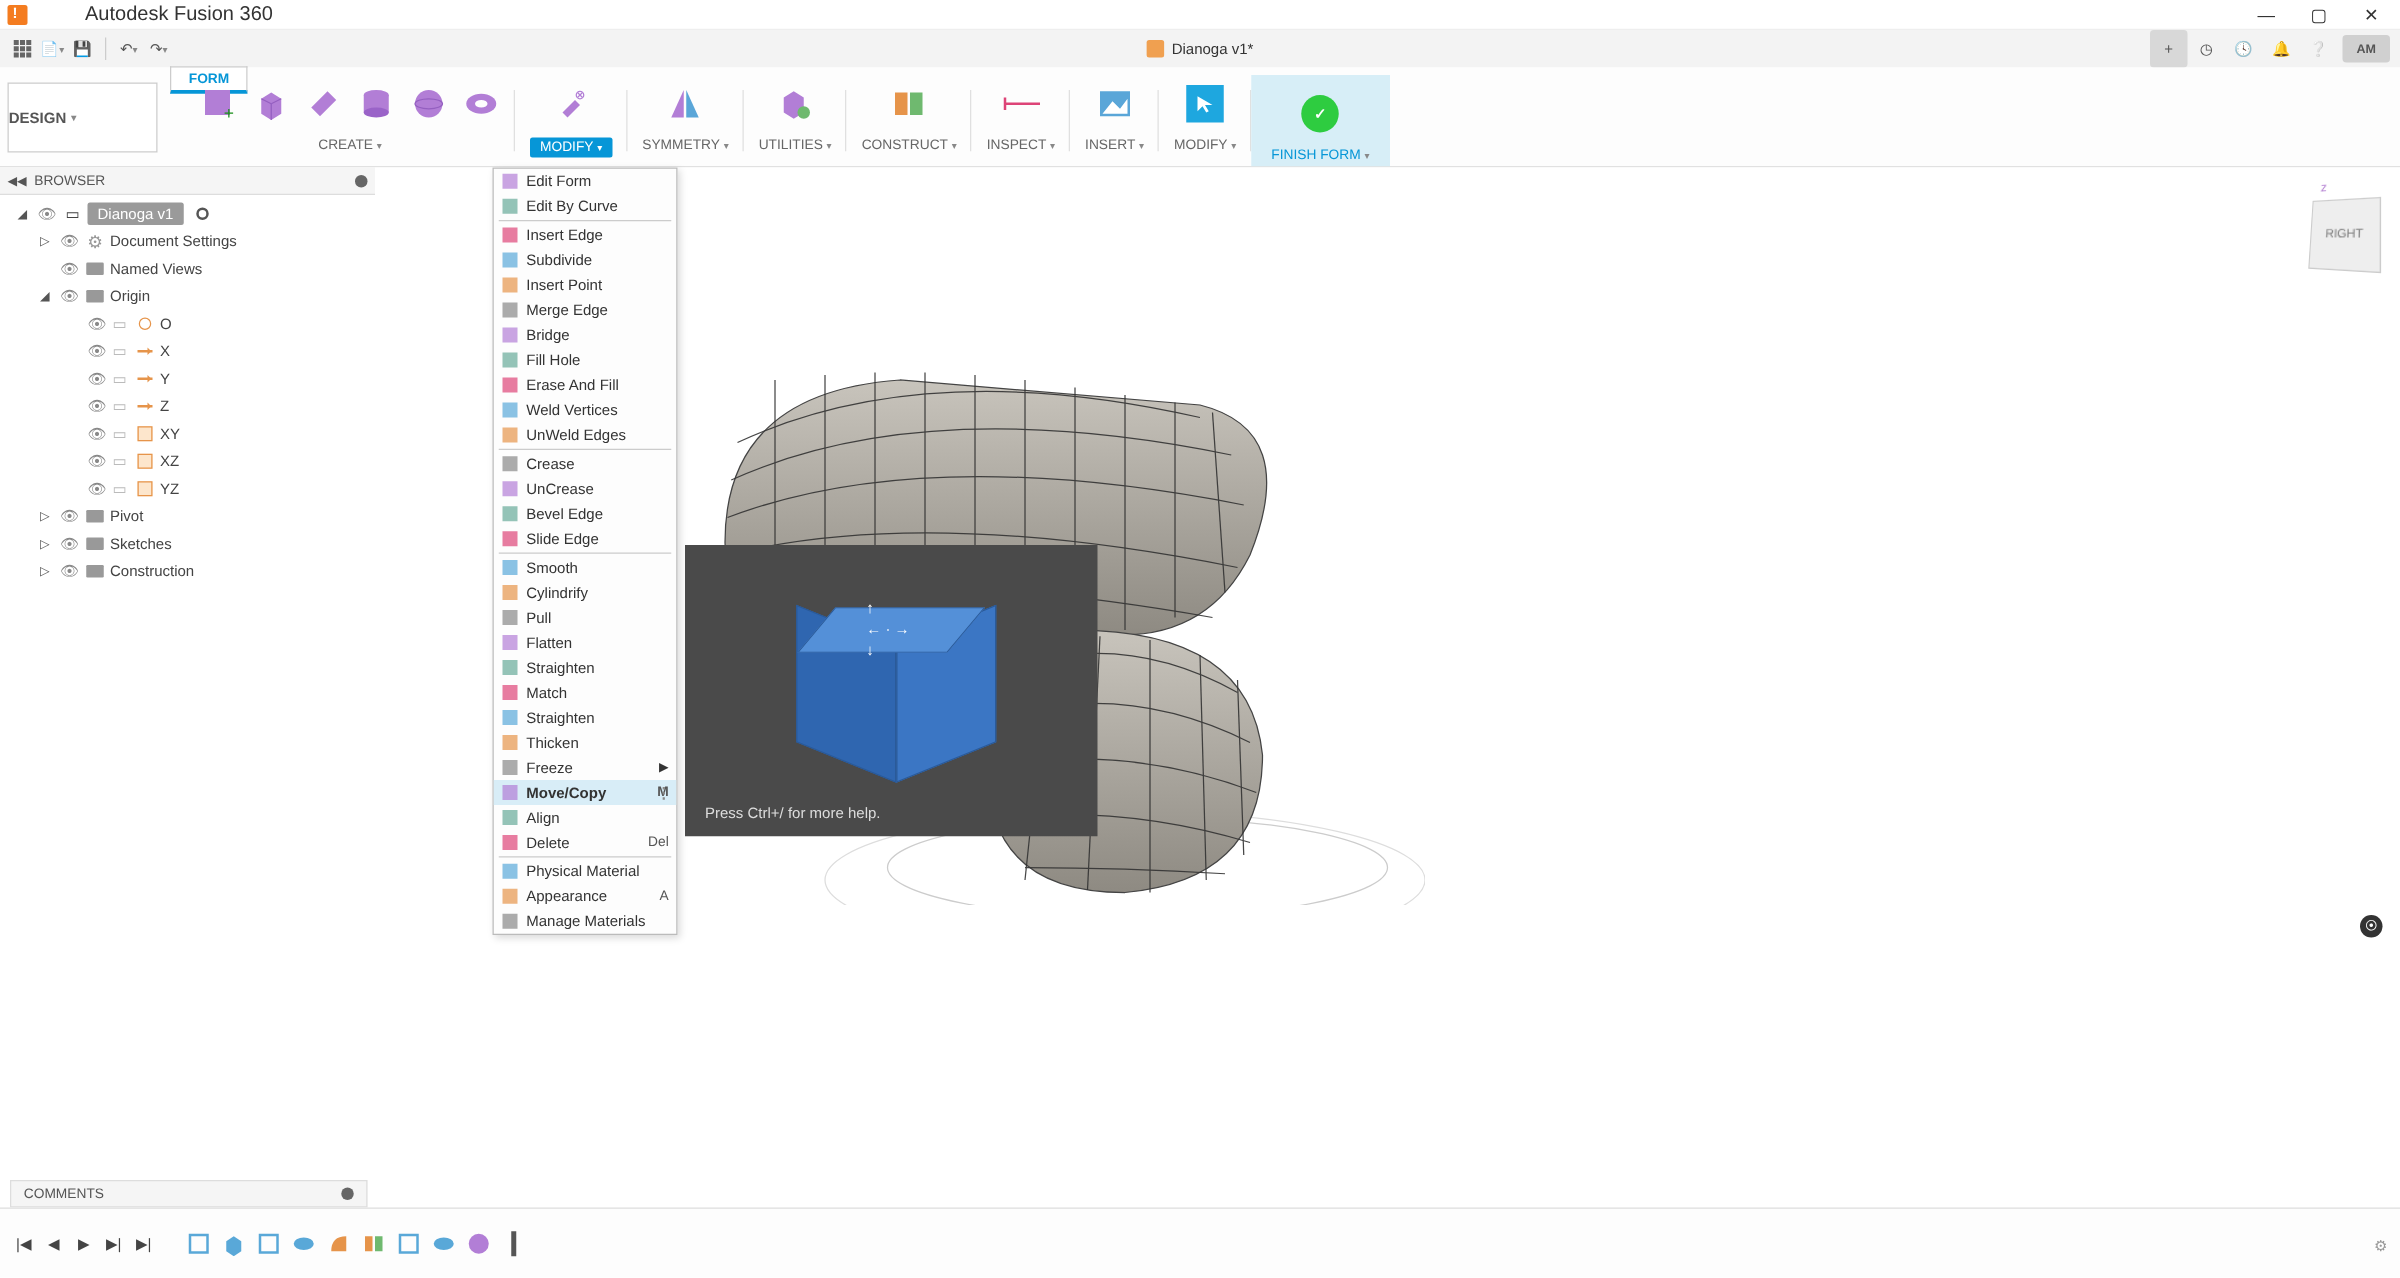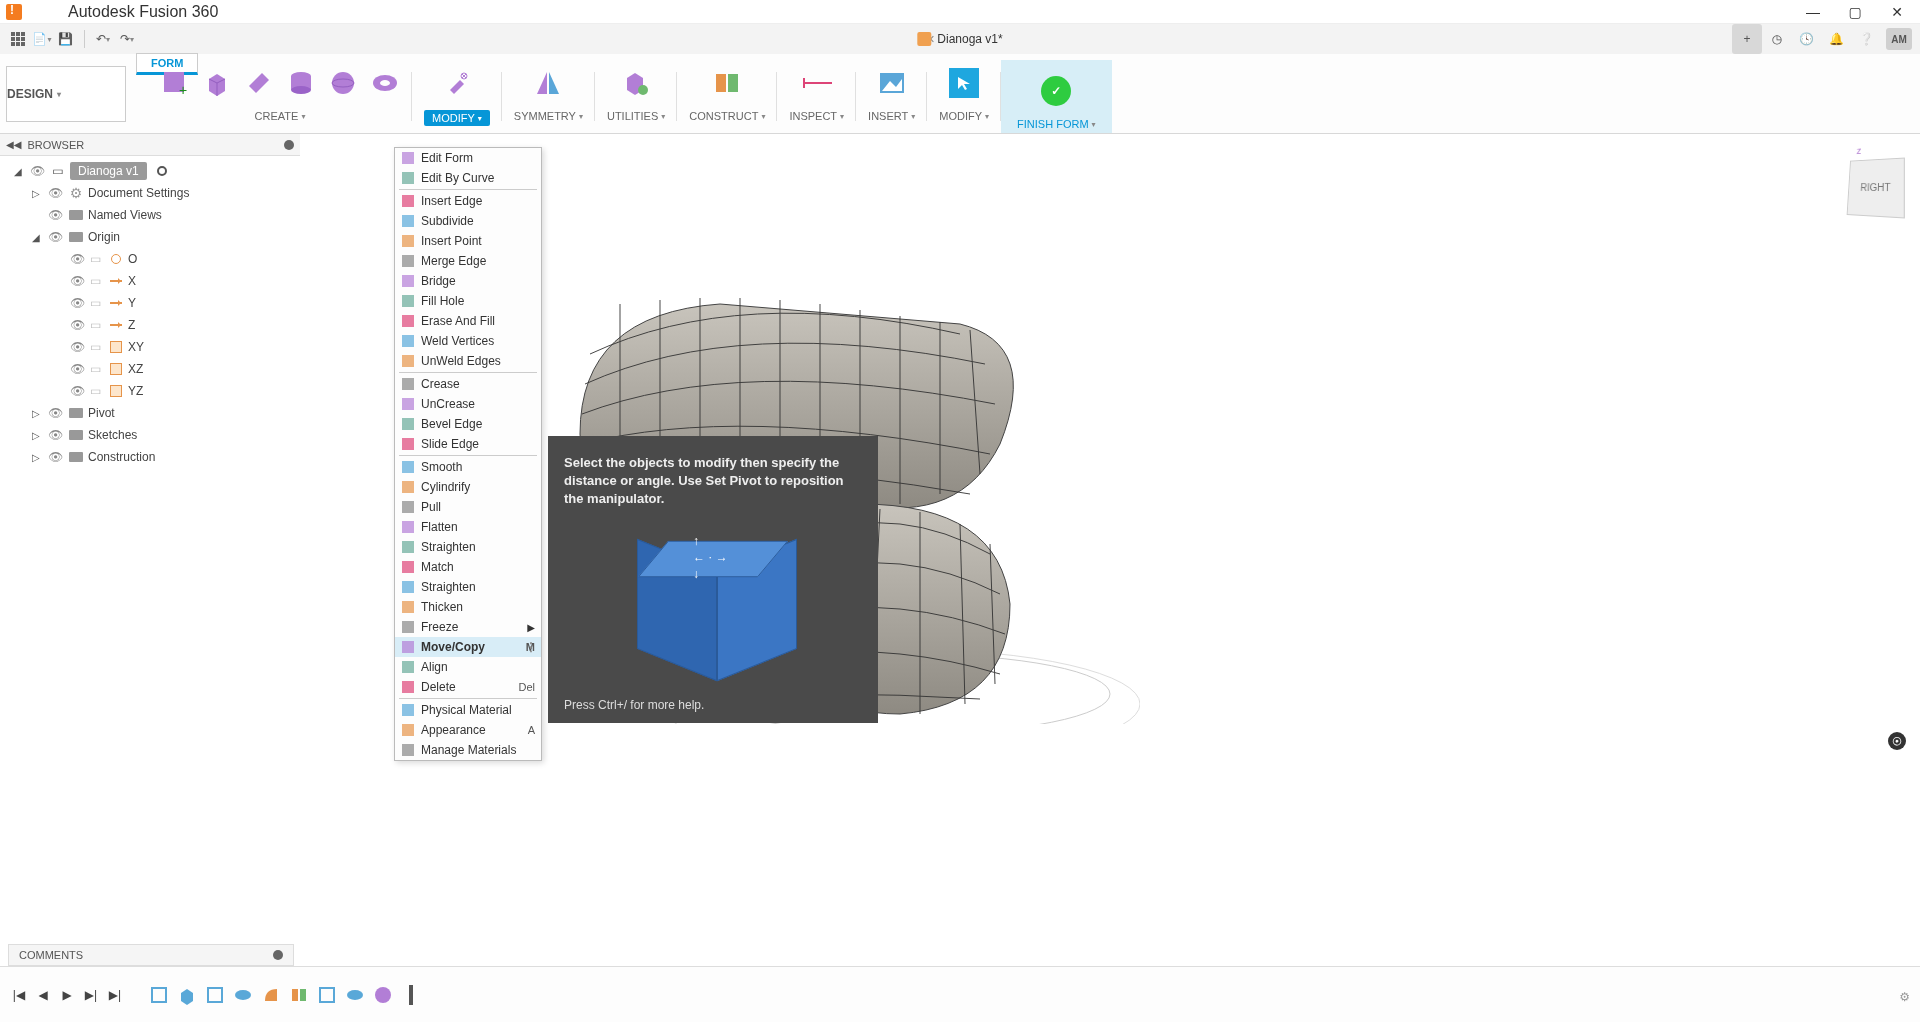--- a/index.html
+++ b/index.html
@@ -15,21 +15,21 @@
 
 
 .qat { height: 30px; background: #f3f3f3; display: flex; align-items: center; padding: 0 8px; gap:4px; position:relative;}
 .qat-btn { width:20px;height:20px;display:flex;align-items:center;justify-content:center;color:#555; }
 .qat-sep{width:1px;height:18px;background:#ccc;margin:0 4px;}
 .tab-region{position:absolute;left:50%;transform:translateX(-50%);display:flex;align-items:center;gap:6px;}
 .tab-region .doc-icon{width:14px;height:14px;background:#f0a050;border-radius:2px;}
 .qat-right{margin-left:auto;display:flex;align-items:center;gap:0;}
 .qat-right .icon-btn{width:30px;height:30px;display:flex;align-items:center;justify-content:center;color:#555;border-radius:3px;}
 .qat-right .plus{background:#d8d8d8;}
-.avatar{width:26px;height:22px;background:#d0d0d0;border-radius:3px;display:flex;align-items:center;justify-content:center;font-size:10px;font-weight:bold;color:#555;margin-left:4px;}
+.avatar{width:38px;height:22px;background:#d0d0d0;border-radius:3px;display:flex;align-items:center;justify-content:center;font-size:10px;font-weight:bold;color:#555;margin-left:4px;}
 .close-tab{margin-left:auto;margin-right:8px;color:#888;font-size:14px;}
 
 
 .ribbon{height:80px;background:#fdfdfd;border-bottom:1px solid #d8d8d8;display:flex;position:relative;}
 .workspace-sel{width:120px;height:56px;margin:12px 6px;background:#fff;border:1px solid #ccc;display:flex;align-items:center;font-size:12px;color:#555;font-weight:bold;gap:4px;}
 .form-tab-holder{position:absolute;left:136px;top:-1px;}
 .form-tab{display:inline-block;background:#fff;border:1px solid #ccc;border-bottom:3px solid #0696d7;padding:3px 14px;font-size:11px;color:#0696d7;font-weight:bold;}
 .ribbon-groups{display:flex;align-items:flex-start;margin-left:16px;padding-top:6px;height:100%;}
 .rgroup{display:flex;flex-direction:column;align-items:center;padding:0 12px;height:100%;justify-content:flex-start;position:relative;}
 .rgroup .icons{display:flex;gap:12px;align-items:center;height:46px;}
@@ -65,21 +65,21 @@
 .gear-ico{color:#999;font-size:14px;}
 .plane-ico{width:12px;height:12px;border:1px solid #e6944a;background:#fde6cc;}
 .axis-ico{width:12px;height:2px;background:#e6944a;position:relative;}
 .axis-ico::before{content:"";position:absolute;right:-2px;top:-2px;border:3px solid transparent;border-left-color:#e6944a;}
 .origin-ico{width:10px;height:10px;border:1px solid #e6944a;border-radius:50%;position:relative;}
 .root-row{background:#9a9a9a;color:#fff;padding:2px 8px;border-radius:2px;}
 .radio-end{width:10px;height:10px;border:2px solid #555;border-radius:50%;margin-left:6px;}
 .indent-1{padding-left:22px;} .indent-2{padding-left:44px;}
 
 
-.dropdown{position:absolute;left:394px;top:13px;width:148px;background:#fdfdfd;border:1px solid #bbb;box-shadow:2px 2px 6px rgba(0,0,0,.15);z-index:50;font-size:12px;}
+.dropdown{position:absolute;left:394px;top:0;width:148px;background:#fdfdfd;border:1px solid #bbb;box-shadow:2px 2px 6px rgba(0,0,0,.15);z-index:50;font-size:12px;}
 .dd-item{display:flex;align-items:center;height:20px;padding:0 6px;gap:6px;color:#333;position:relative;}
 .dd-item.hover{background:#d8edf7;font-weight:bold;}
 .dd-divider{height:1px;background:#ccc;margin:1px 4px;}
 .dd-ico{width:14px;height:14px;display:inline-block;}
 .dd-shortcut{margin-left:auto;color:#555;font-size:11px;}
 .dd-sub-arrow{margin-left:auto;font-size:10px;color:#333;}
 .dd-more{position:absolute;right:4px;color:#888;}
 
 
 .tooltip{position:absolute;left:548px;top:302px;width:330px;background:#4a4a4a;color:#eee;padding:18px 16px 10px 16px;font-size:13px;line-height:1.4;z-index:60;}
@@ -696,21 +696,20 @@
       </div>
       <div class="dd-item">
         <span class="dd-ico"><svg width="14" height="14">
             <rect x="1" y="1" width="12" height="12" fill="#888" opacity="0.7"></rect>
           </svg></span>
         <span>Manage Materials</span>
       </div>
     </div>
 
   <div class="tooltip">
-    <div class="tp-text"><b>Select the objects to modify then specify the distance or angle. Use Set Pivot to reposition the manipulator.</b></div>
     <div class="cube-ill">
       <div class="cube-face cf-left"></div>
       <div class="cube-face cf-right"></div>
       <div class="cube-face cf-top"></div>
       <div class="cube-arrows">↑<br>← · →<br>↓</div>
     </div>
     <div class="tp-foot">Press Ctrl+/ for more help.</div>
   </div>
 
 </div>

